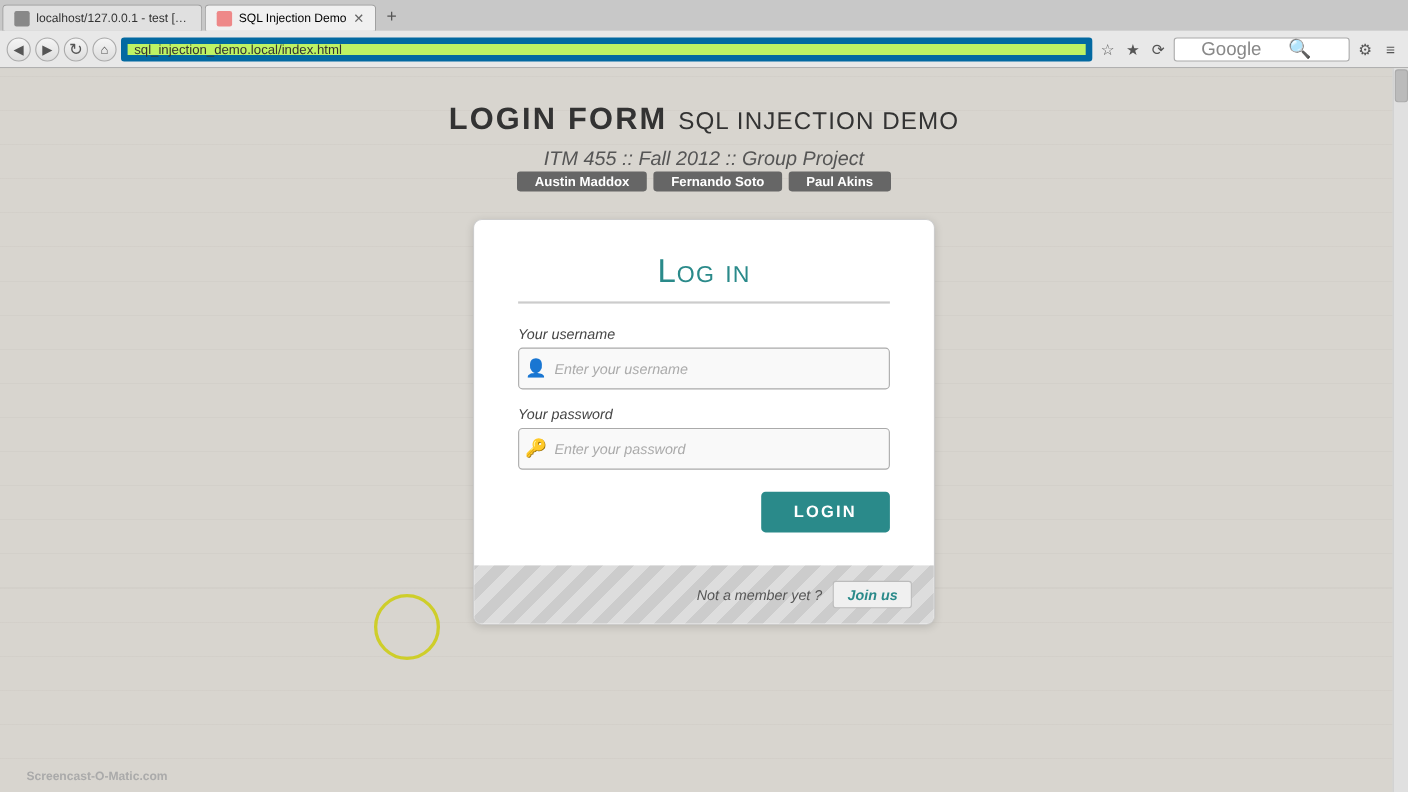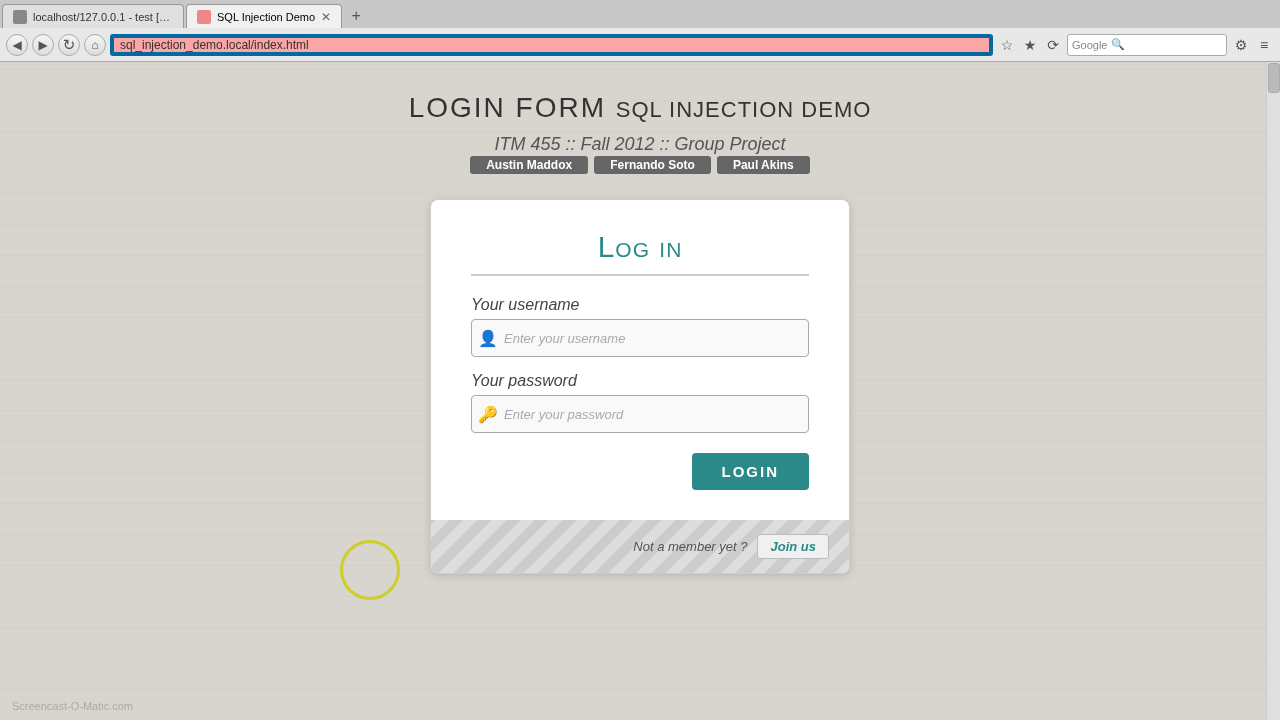--- a/index.html
+++ b/index.html
@@ -97,45 +97,46 @@
       align-items: center;
       justify-content: center;
       font-size: 12px;
       color: #555;
       cursor: pointer;
     }
 
     .url-box {
       flex: 1;
       height: 22px;
-      border: 4px solid #0369a1;
+      border: 6px solid #0369a1;
       border-radius: 3px;
-      background: #fca5a5;
+      background: #bef264;
       padding: 0 6px;
       font-size: 12px;
       color: #333;
       display: flex;
       align-items: center;
     }
 
     .search-box {
       display: flex;
       align-items: center;
       height: 22px;
       border: 1px solid #aaa;
       border-radius: 3px;
       background: white;
       padding: 0 4px;
       gap: 4px;
       width: 160px;
     }
 
     .search-box span {
-      font-size: 11px;
+      font-size: 17px;
       color: #888;
+      margin-left: 20px;
     }
 
     .toolbar-icons {
       display: flex;
       gap: 3px;
       align-items: center;
     }
 
     .toolbar-icon {
       width: 20px;
@@ -171,21 +172,21 @@
       font-size: 28px;
       font-weight: bold;
       letter-spacing: 2px;
       color: #333;
       margin-bottom: 10px;
       text-transform: uppercase;
       font-family: 'Impact', 'Arial Black', sans-serif;
     }
 
     .page-title .bold-part {
-      font-weight: 400;
+      font-weight: 700;
     }
 
     .page-title .normal-part {
       font-weight: normal;
       font-family: Arial, sans-serif;
       font-size: 26px;
       letter-spacing: 1px;
     }
 
     .subtitle {
@@ -238,21 +239,21 @@
       border-top: 2px solid #ccc;
       margin: 10px 0 20px;
     }
 
     .form-group {
       margin-bottom: 15px;
     }
 
     .form-label {
       display: block;
-      font-size: 16px;
+      font-size: 13px;
       color: #444;
       margin-bottom: 5px;
       font-style: italic;
     }
 
     .input-wrapper {
       display: flex;
       align-items: center;
       border: 1px solid #aaa;
       border-radius: 4px;
@@ -352,23 +353,24 @@
       border: 3px solid #cccc00;
       border-radius: 50%;
       pointer-events: none;
       opacity: 0.8;
     }
 
     
     .watermark {
       position: absolute;
       bottom: 8px;
-      left: 12px;
+      left: 24px;
       font-size: 11px;
       color: #aaa;
+      font-weight: bold;
     }
 
     
     .scrollbar-track {
       position: absolute;
       right: 0;
       top: 62px;
       bottom: 0;
       width: 14px;
       background: #e0e0e0;

